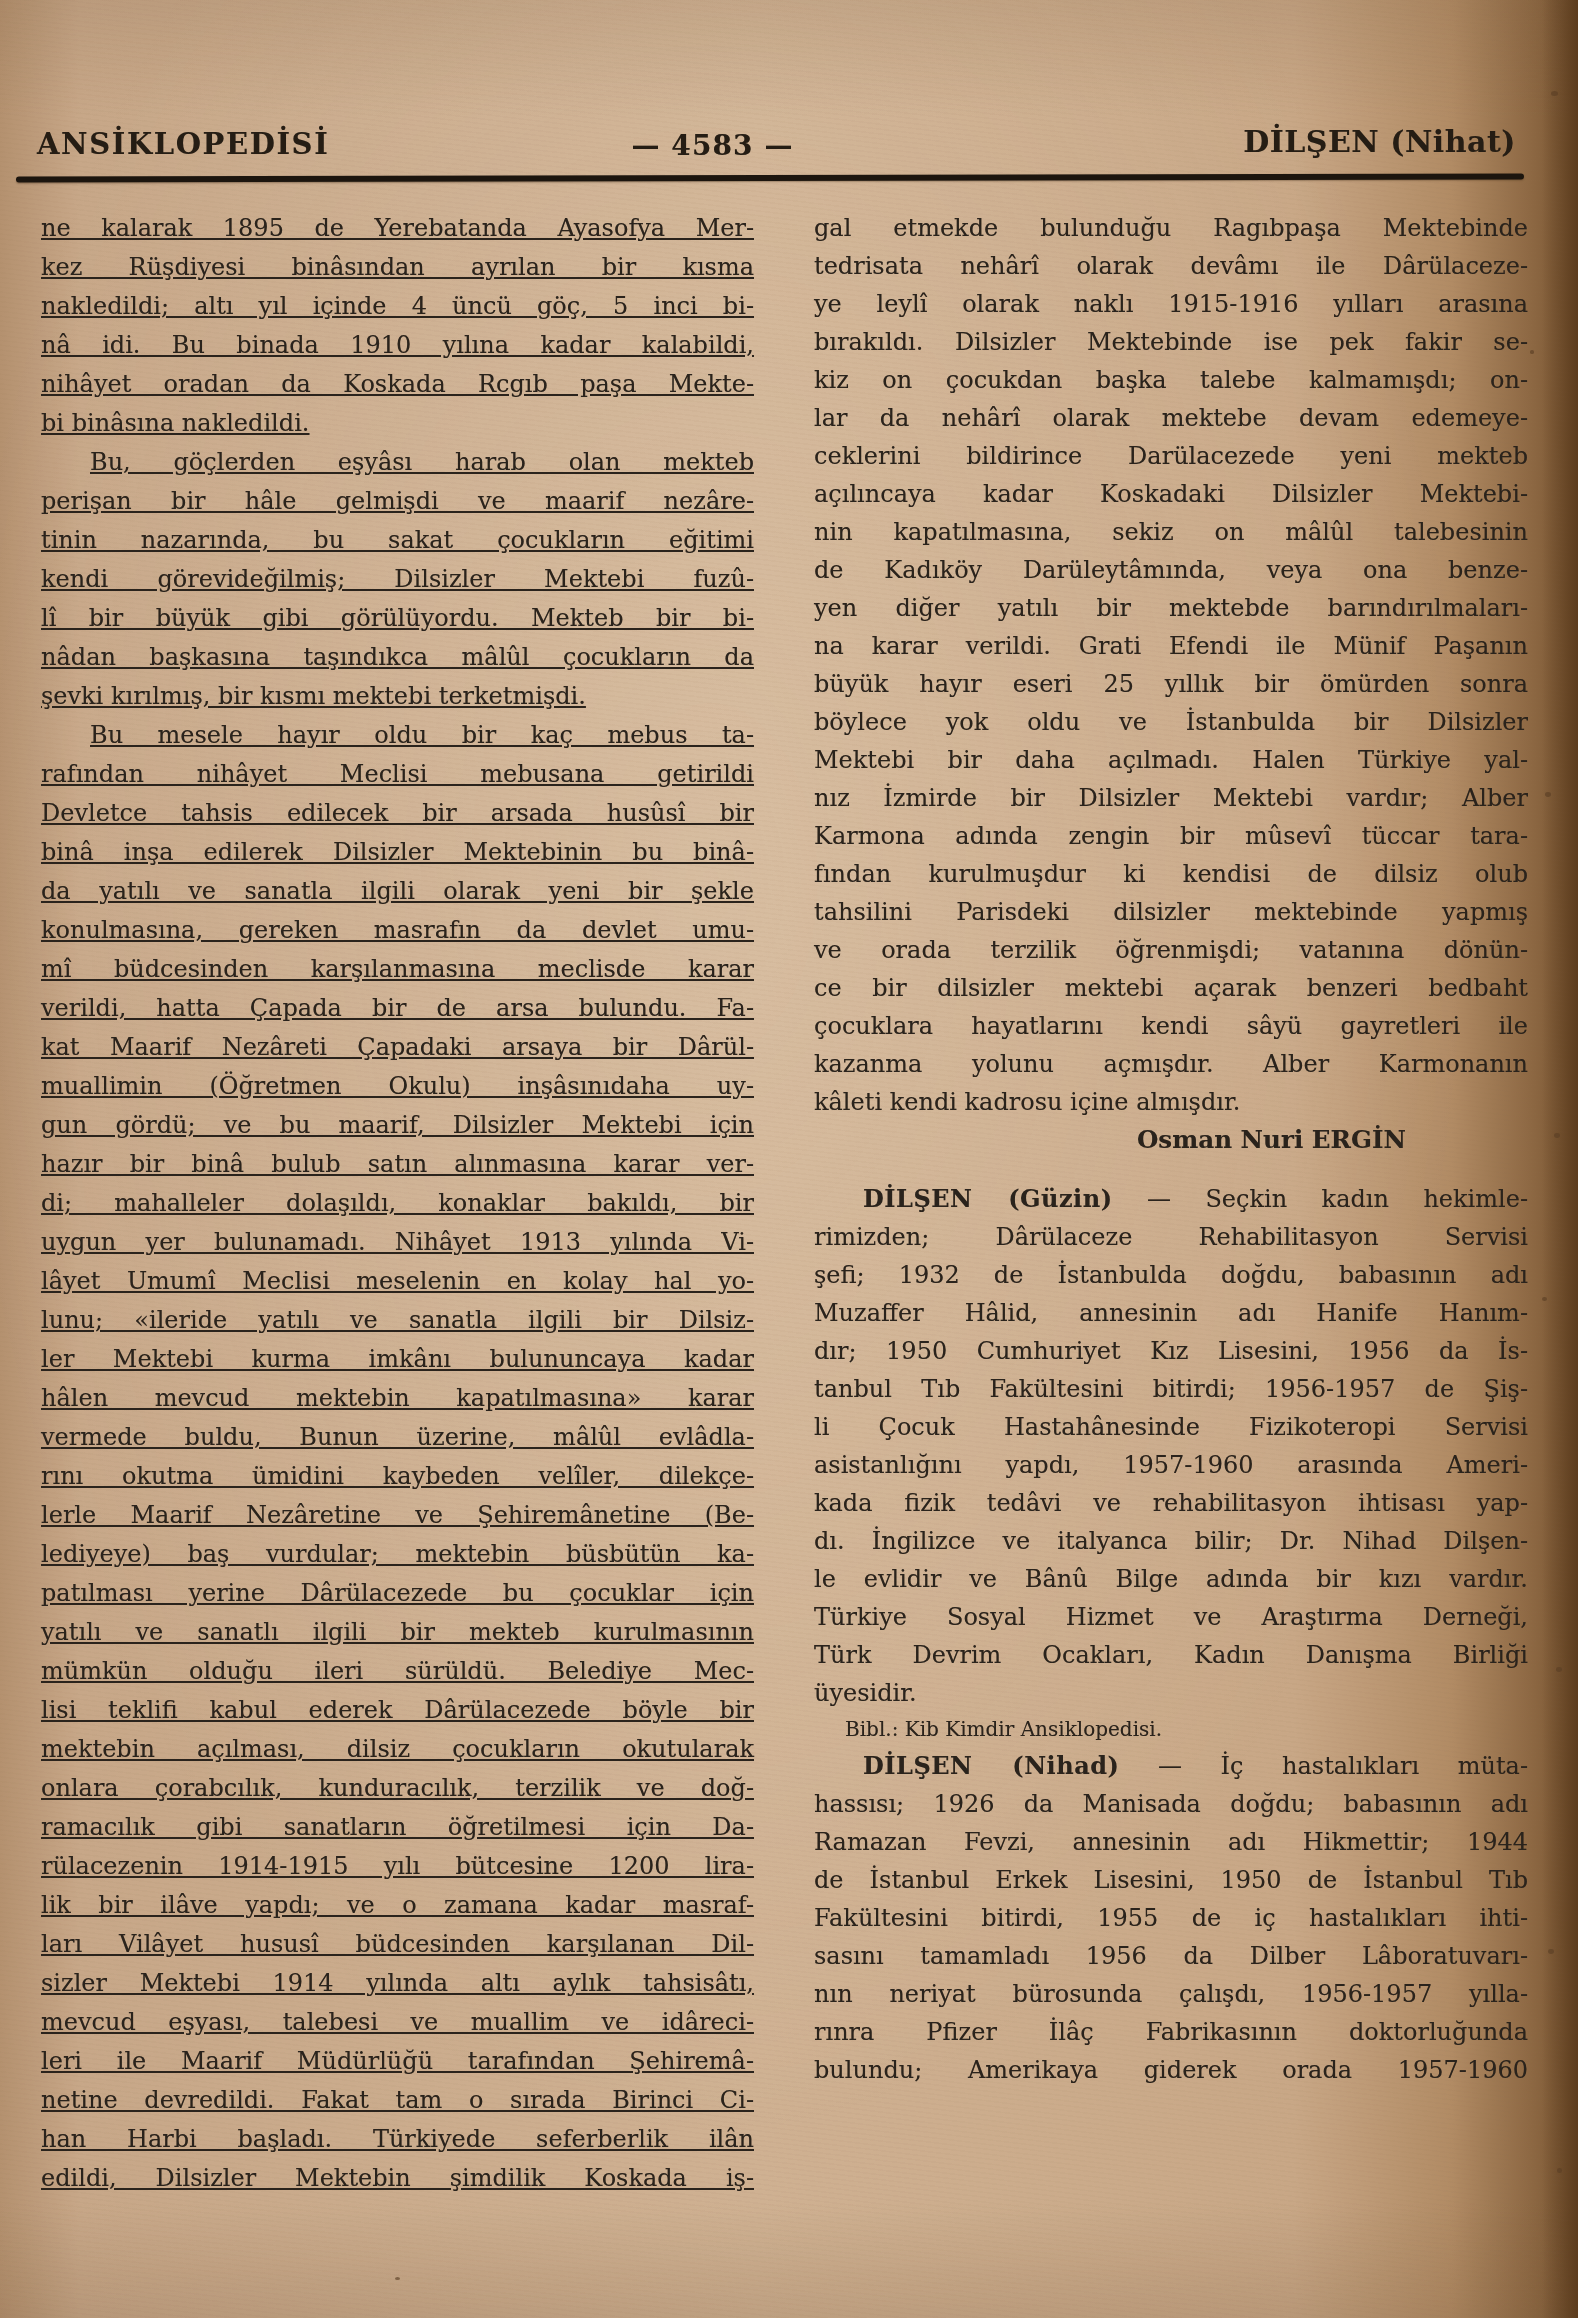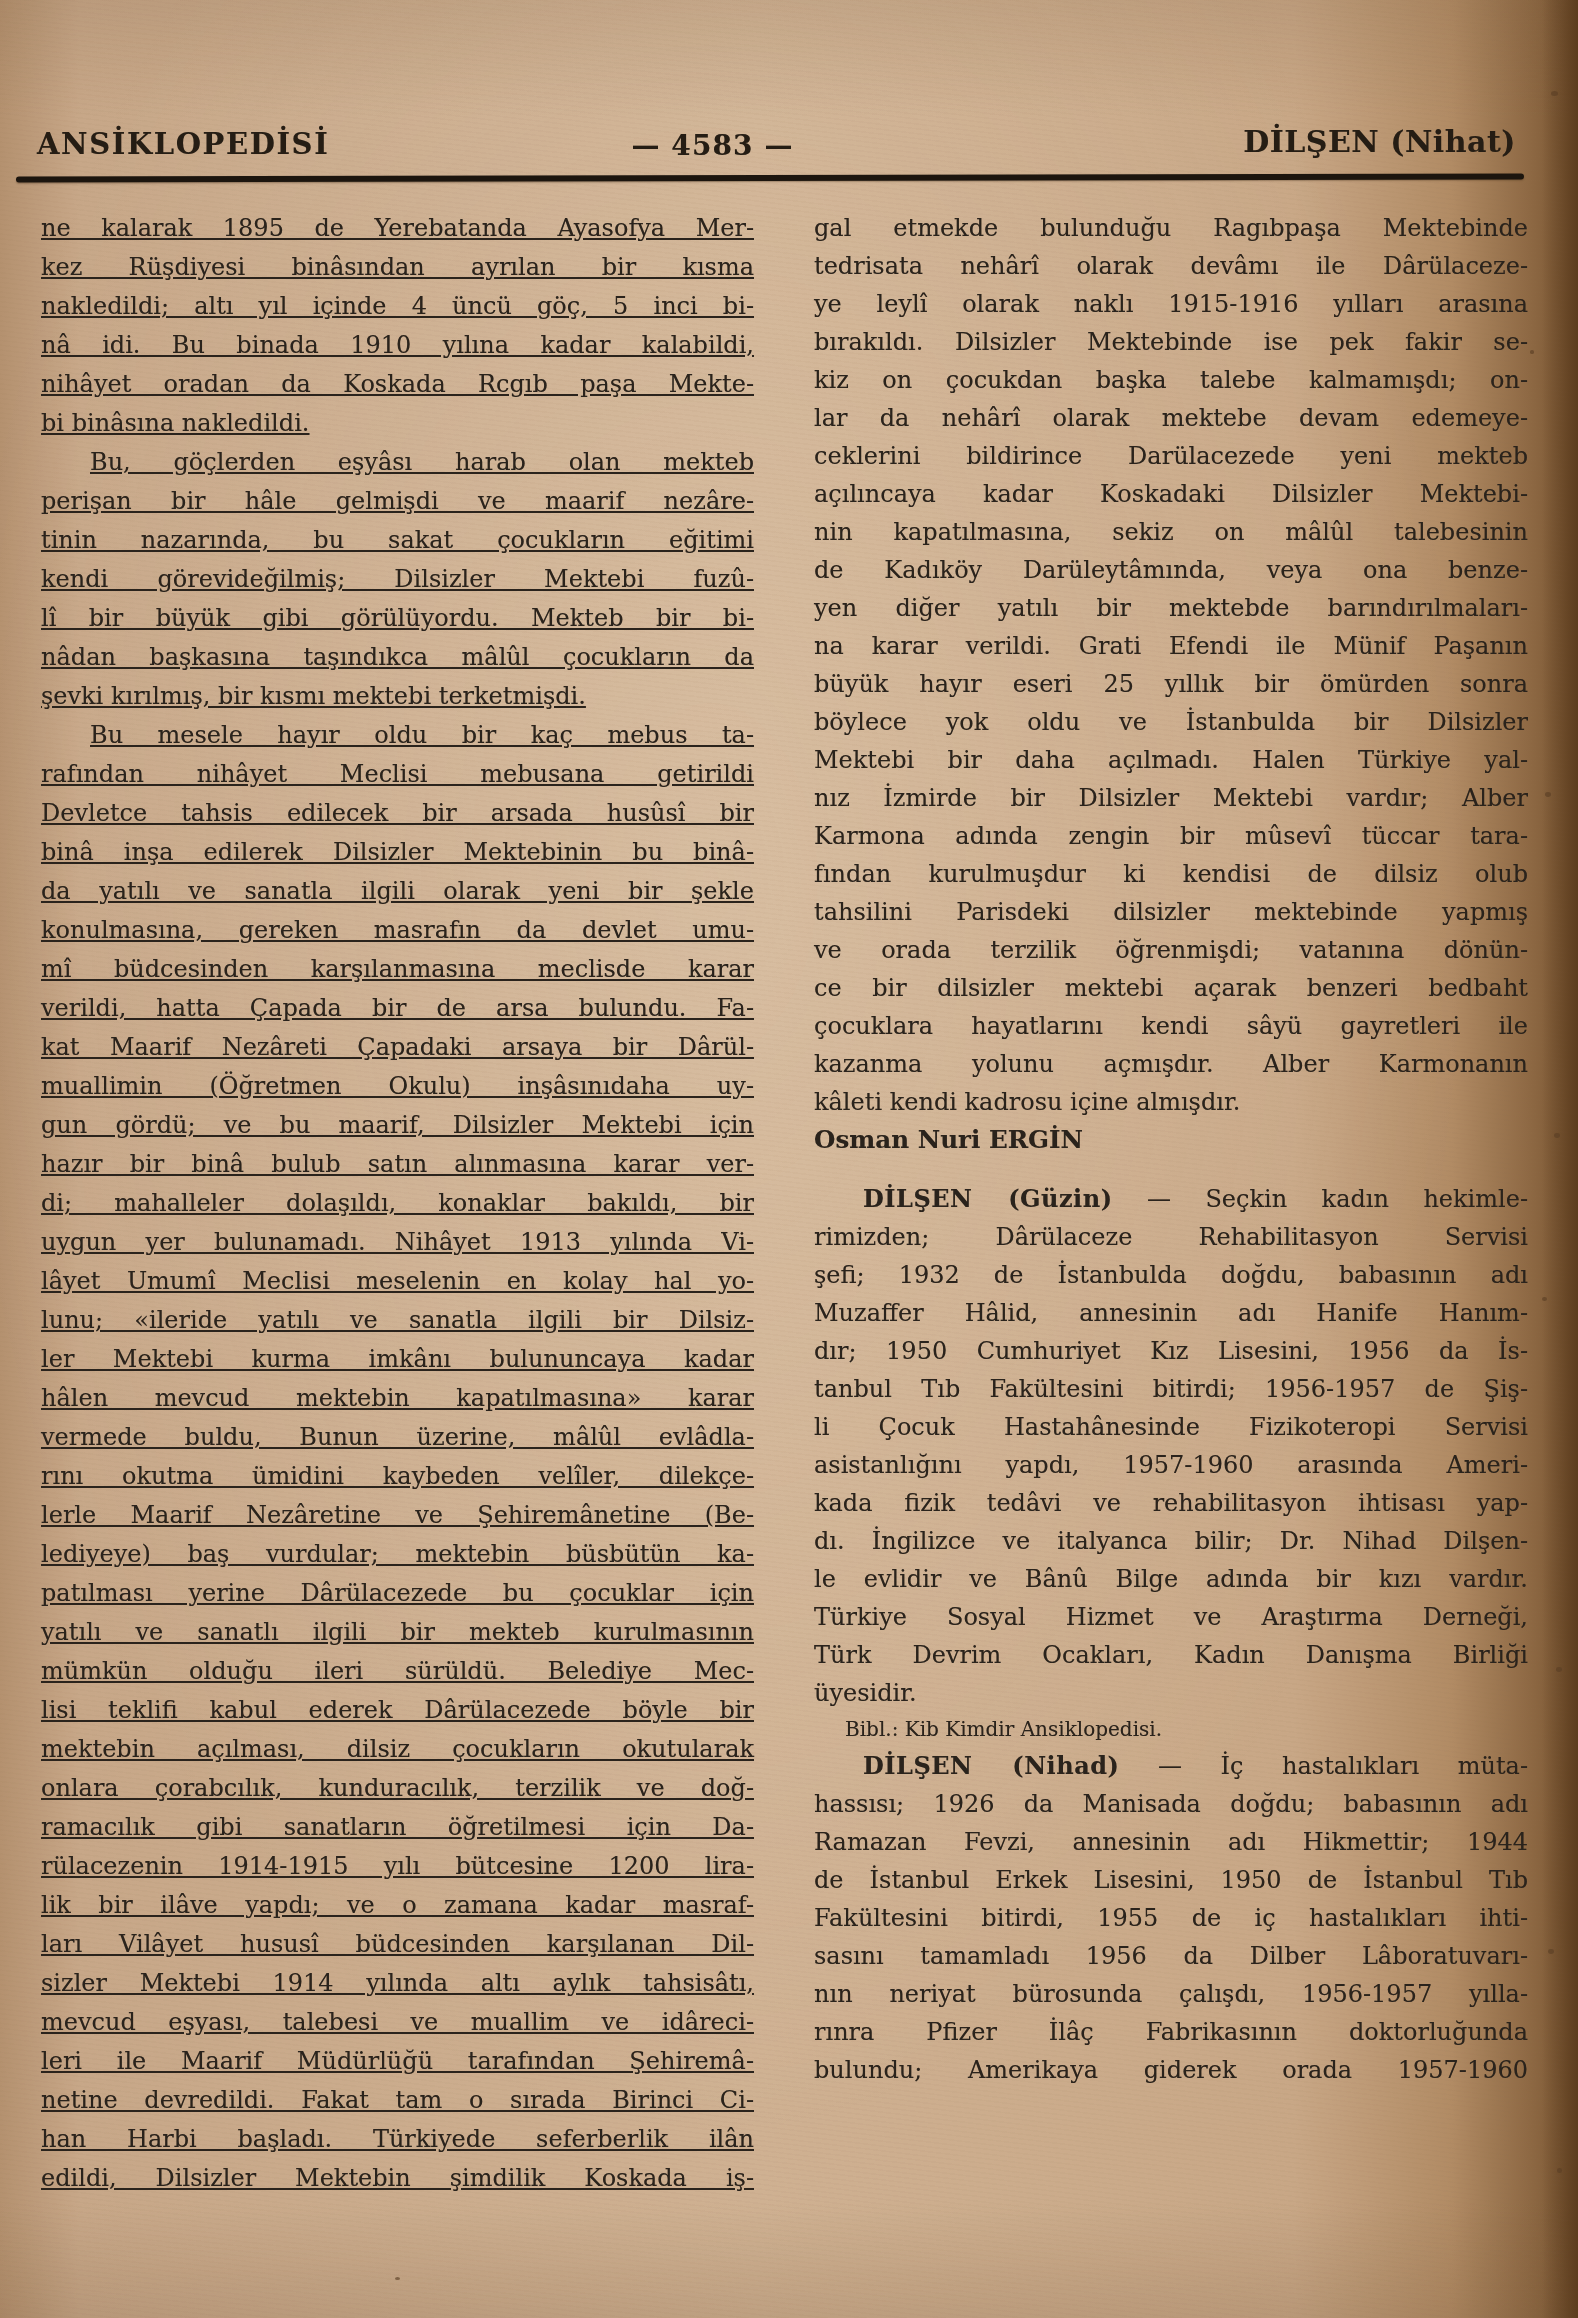--- a/index.html
+++ b/index.html
@@ -18,21 +18,21 @@
   .hdr-center{left:587px;top:132px;width:251px;text-align:center;font-size:28px;letter-spacing:1.1px;}
   .hdr-right{right:63px;top:127px;font-size:30px;letter-spacing:0.5px;}
   .rule{position:absolute;left:16px;top:175px;width:1508px;height:5.9px;background:#1c150e;border-radius:4.3px;transform:rotate(-0.12deg);box-shadow:0 1.1px 1.6px rgba(60,40,20,.35);}
   .col{position:absolute;top:209px;font-size:24px;}
   .col-left{left:41px;width:713px;line-height:39px;text-decoration:underline;}
   .col-right{left:814px;width:714px;line-height:38px;}
   .line{text-align:justify;text-align-last:justify;}
   .line.indent{text-indent:49px;}
   .line.last{text-align-last:left;}
   .lead{font-weight:bold;letter-spacing:0.5px;}
-  .signature{font-weight:bold;padding-right:122px;font-size:24.6px;}
+  .signature{font-weight:bold;text-align:right;padding-right:122px;font-size:24.6px;}
   .bibl{font-size:20px;line-height:35px;text-indent:31px;}
   .edge{position:absolute;top:0;right:0;width:37px;height:100%;pointer-events:none;
         background:linear-gradient(90deg, rgba(90,60,30,0) 0%, rgba(88,58,28,.45) 55%, #5c3c1d 100%);}
   .speck{position:absolute;background:#5a3f25;opacity:.65;border-radius:50%;}
 </style>
 </head>
 <body>
 
 <div class="hdr hdr-left">ANSİKLOPEDİSİ</div>
 <div class="hdr hdr-center">— 4583 —</div>

